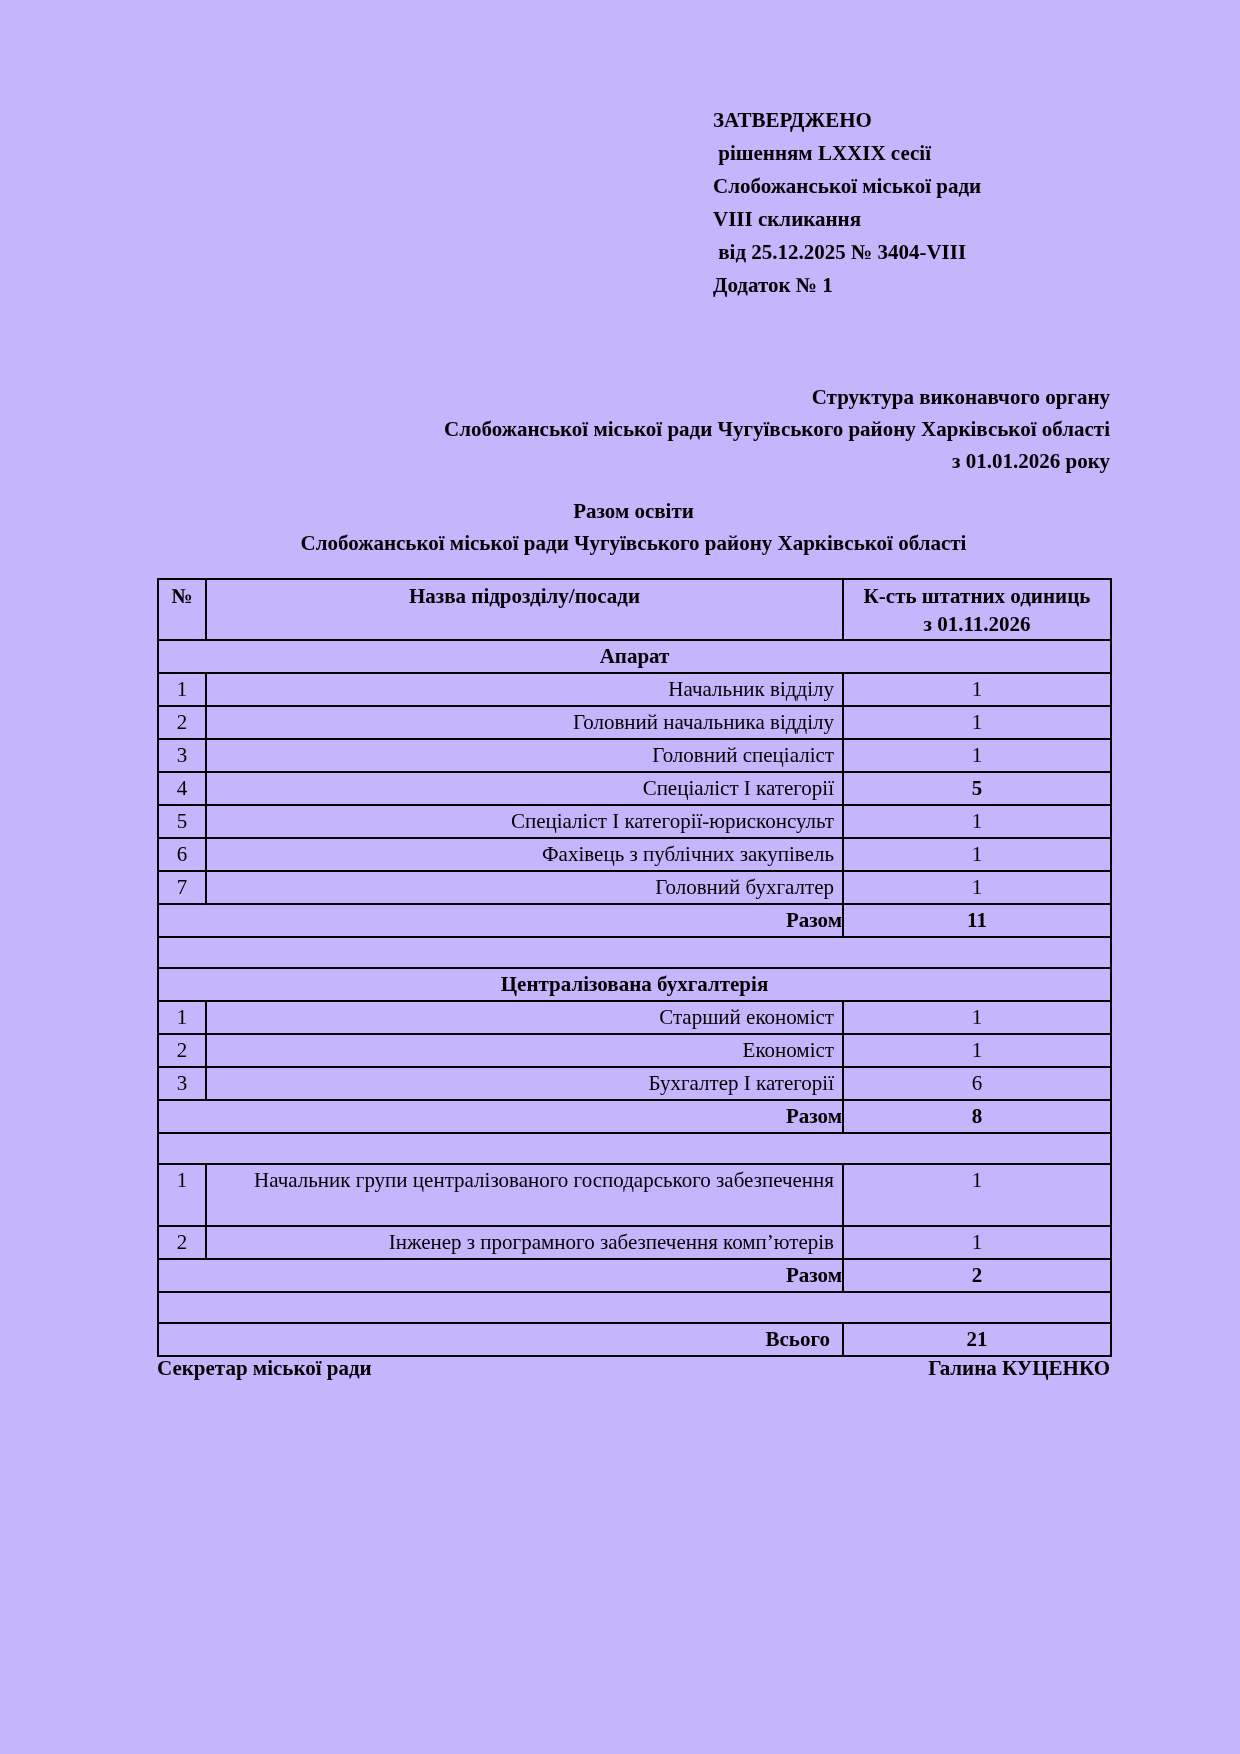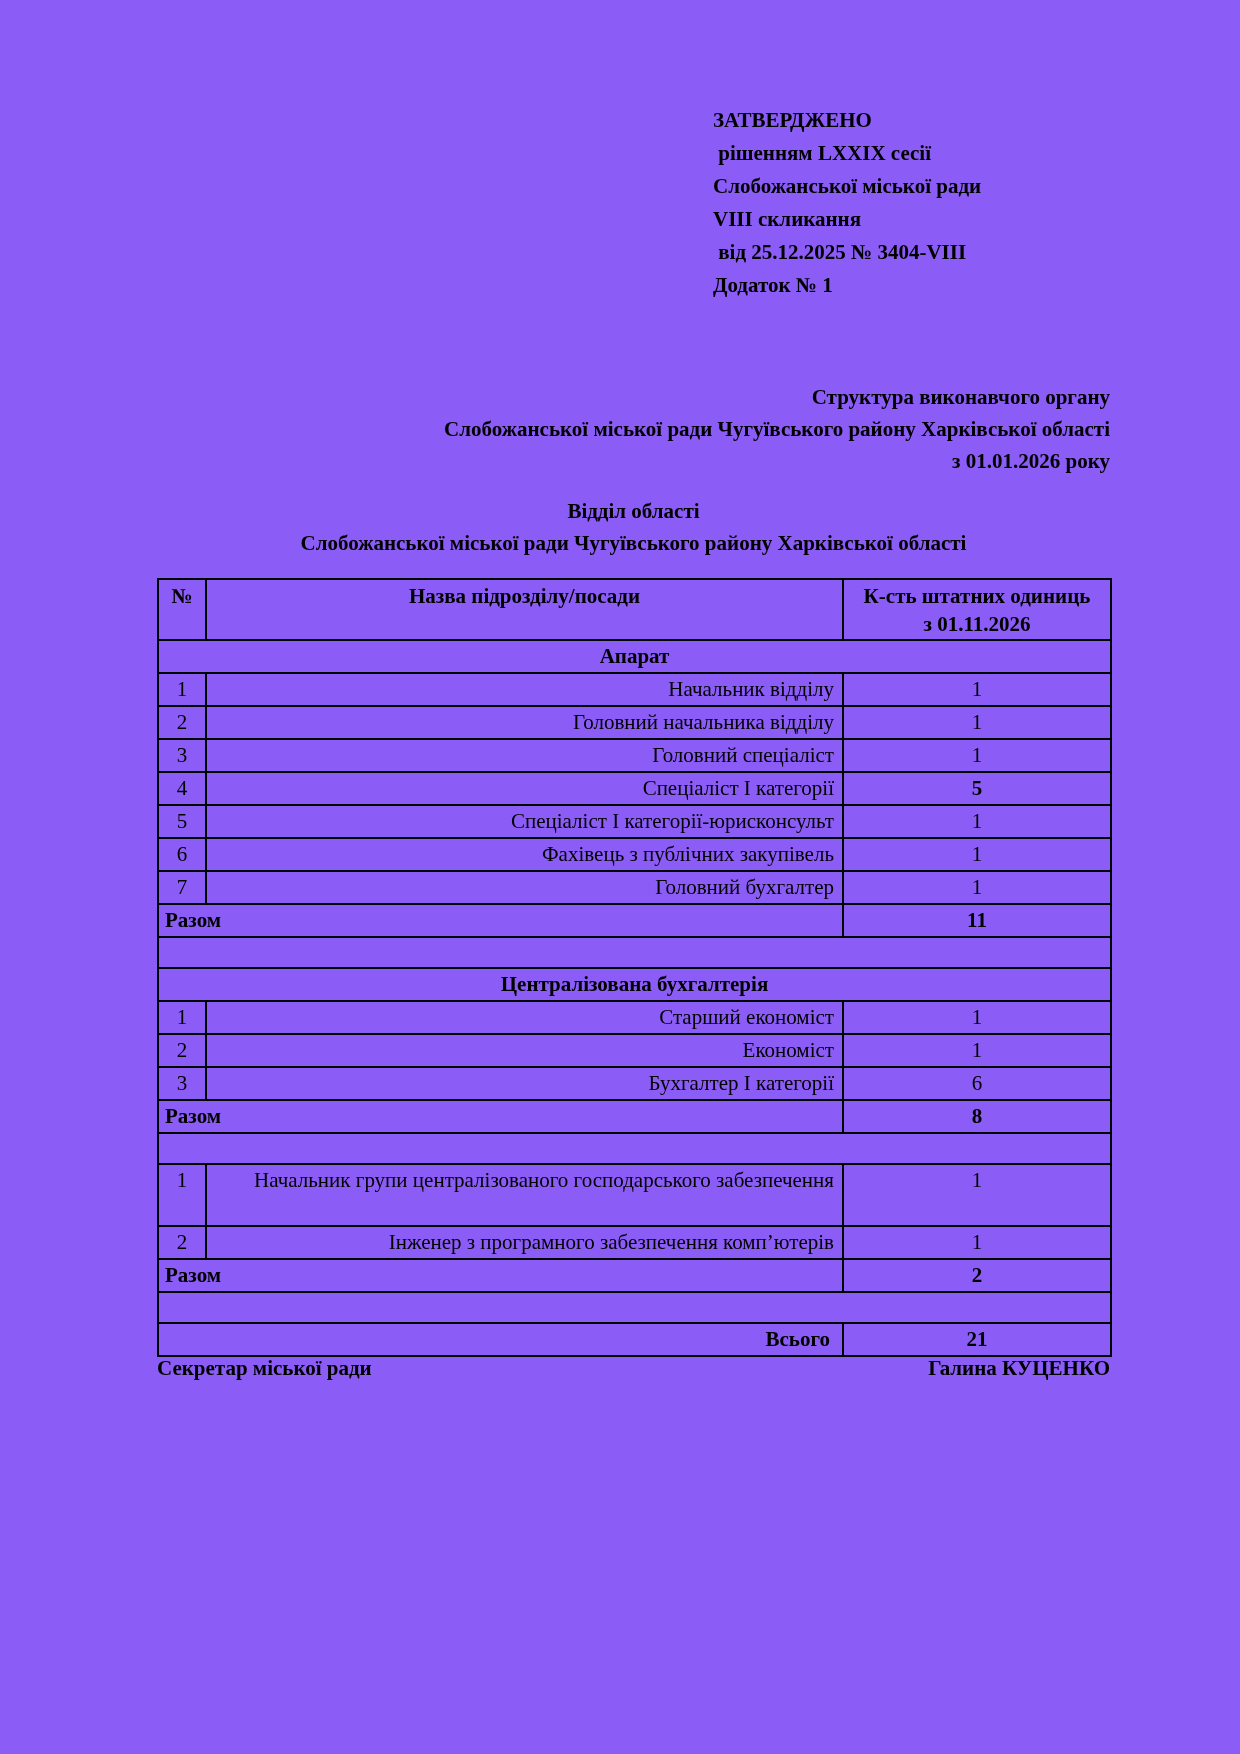--- a/index.html
+++ b/index.html
@@ -1,18 +1,18 @@
 <!DOCTYPE html>
 <html><head>
 <meta charset="utf-8">
 <style>
   html,body { margin:0; padding:0; background:#888; }
   .page {
     width:1240px; height:1754px; position:relative; margin:0 auto;
-    background:#8b5cf6; color:#000;
+    background:#c4b5fd; color:#000;
     font-family:"Liberation Serif","DejaVu Serif",serif;
   }
   .approval {
     position:absolute; left:713px; top:104px;
     font-size:21px; line-height:33px; font-weight:bold;
   }
   .approval div { white-space:pre; }
   .titles {
     position:absolute; left:157px; top:381px; width:953px;
     text-align:right; font-size:21px; line-height:32px; font-weight:bold;
@@ -30,21 +30,21 @@
     line-height:30px; font-weight:normal; overflow:hidden;
   }
   tr.hdr th { font-weight:bold; line-height:28px; height:57px; text-align:center; padding-top:2px; }
   tr.section-title td { font-weight:bold; text-align:center; height:31px; }
   tr.row td { height:31px; }
   tr.row2 td { height:60px; }
   .c-num { text-align:center; }
   .c-name { text-align:right; padding-left:12px !important; padding-right:8px !important; }
   .c-count { text-align:center; }
   tr.total td { font-weight:bold; height:31px; }
-  .c-total { text-align:left; padding-left:6px !important; }
+  .c-total { text-align:right; padding-left:6px !important; }
   tr.spacer td { height:29px; }
   tr.grand td { font-weight:bold; height:31px; }
   .c-grand { text-align:right; padding-right:12px !important; }
   .bold { font-weight:bold !important; }
   .sig {
     position:absolute; left:157px; top:1353px; width:953px;
     display:flex; justify-content:space-between;
     font-size:21px; font-weight:bold; line-height:30px;
   }
 </style>
@@ -62,21 +62,21 @@
     <div>Додаток № 1</div>
   </div>
 
   <div class="titles">
     <div>Структура виконавчого органу</div>
     <div>Слобожанської міської ради Чугуївського району Харківської області</div>
     <div>з 01.01.2026 року</div>
   </div>
 
   <div class="subtitles">
-    <div>Відділ області</div>
+    <div>Разом освіти</div>
     <div>Слобожанської міської ради Чугуївського району Харківської області</div>
   </div>
 
   <table class="staff">
     <colgroup>
       <col style="width:48px">
       <col style="width:637px">
       <col style="width:268px">
     </colgroup>
 

